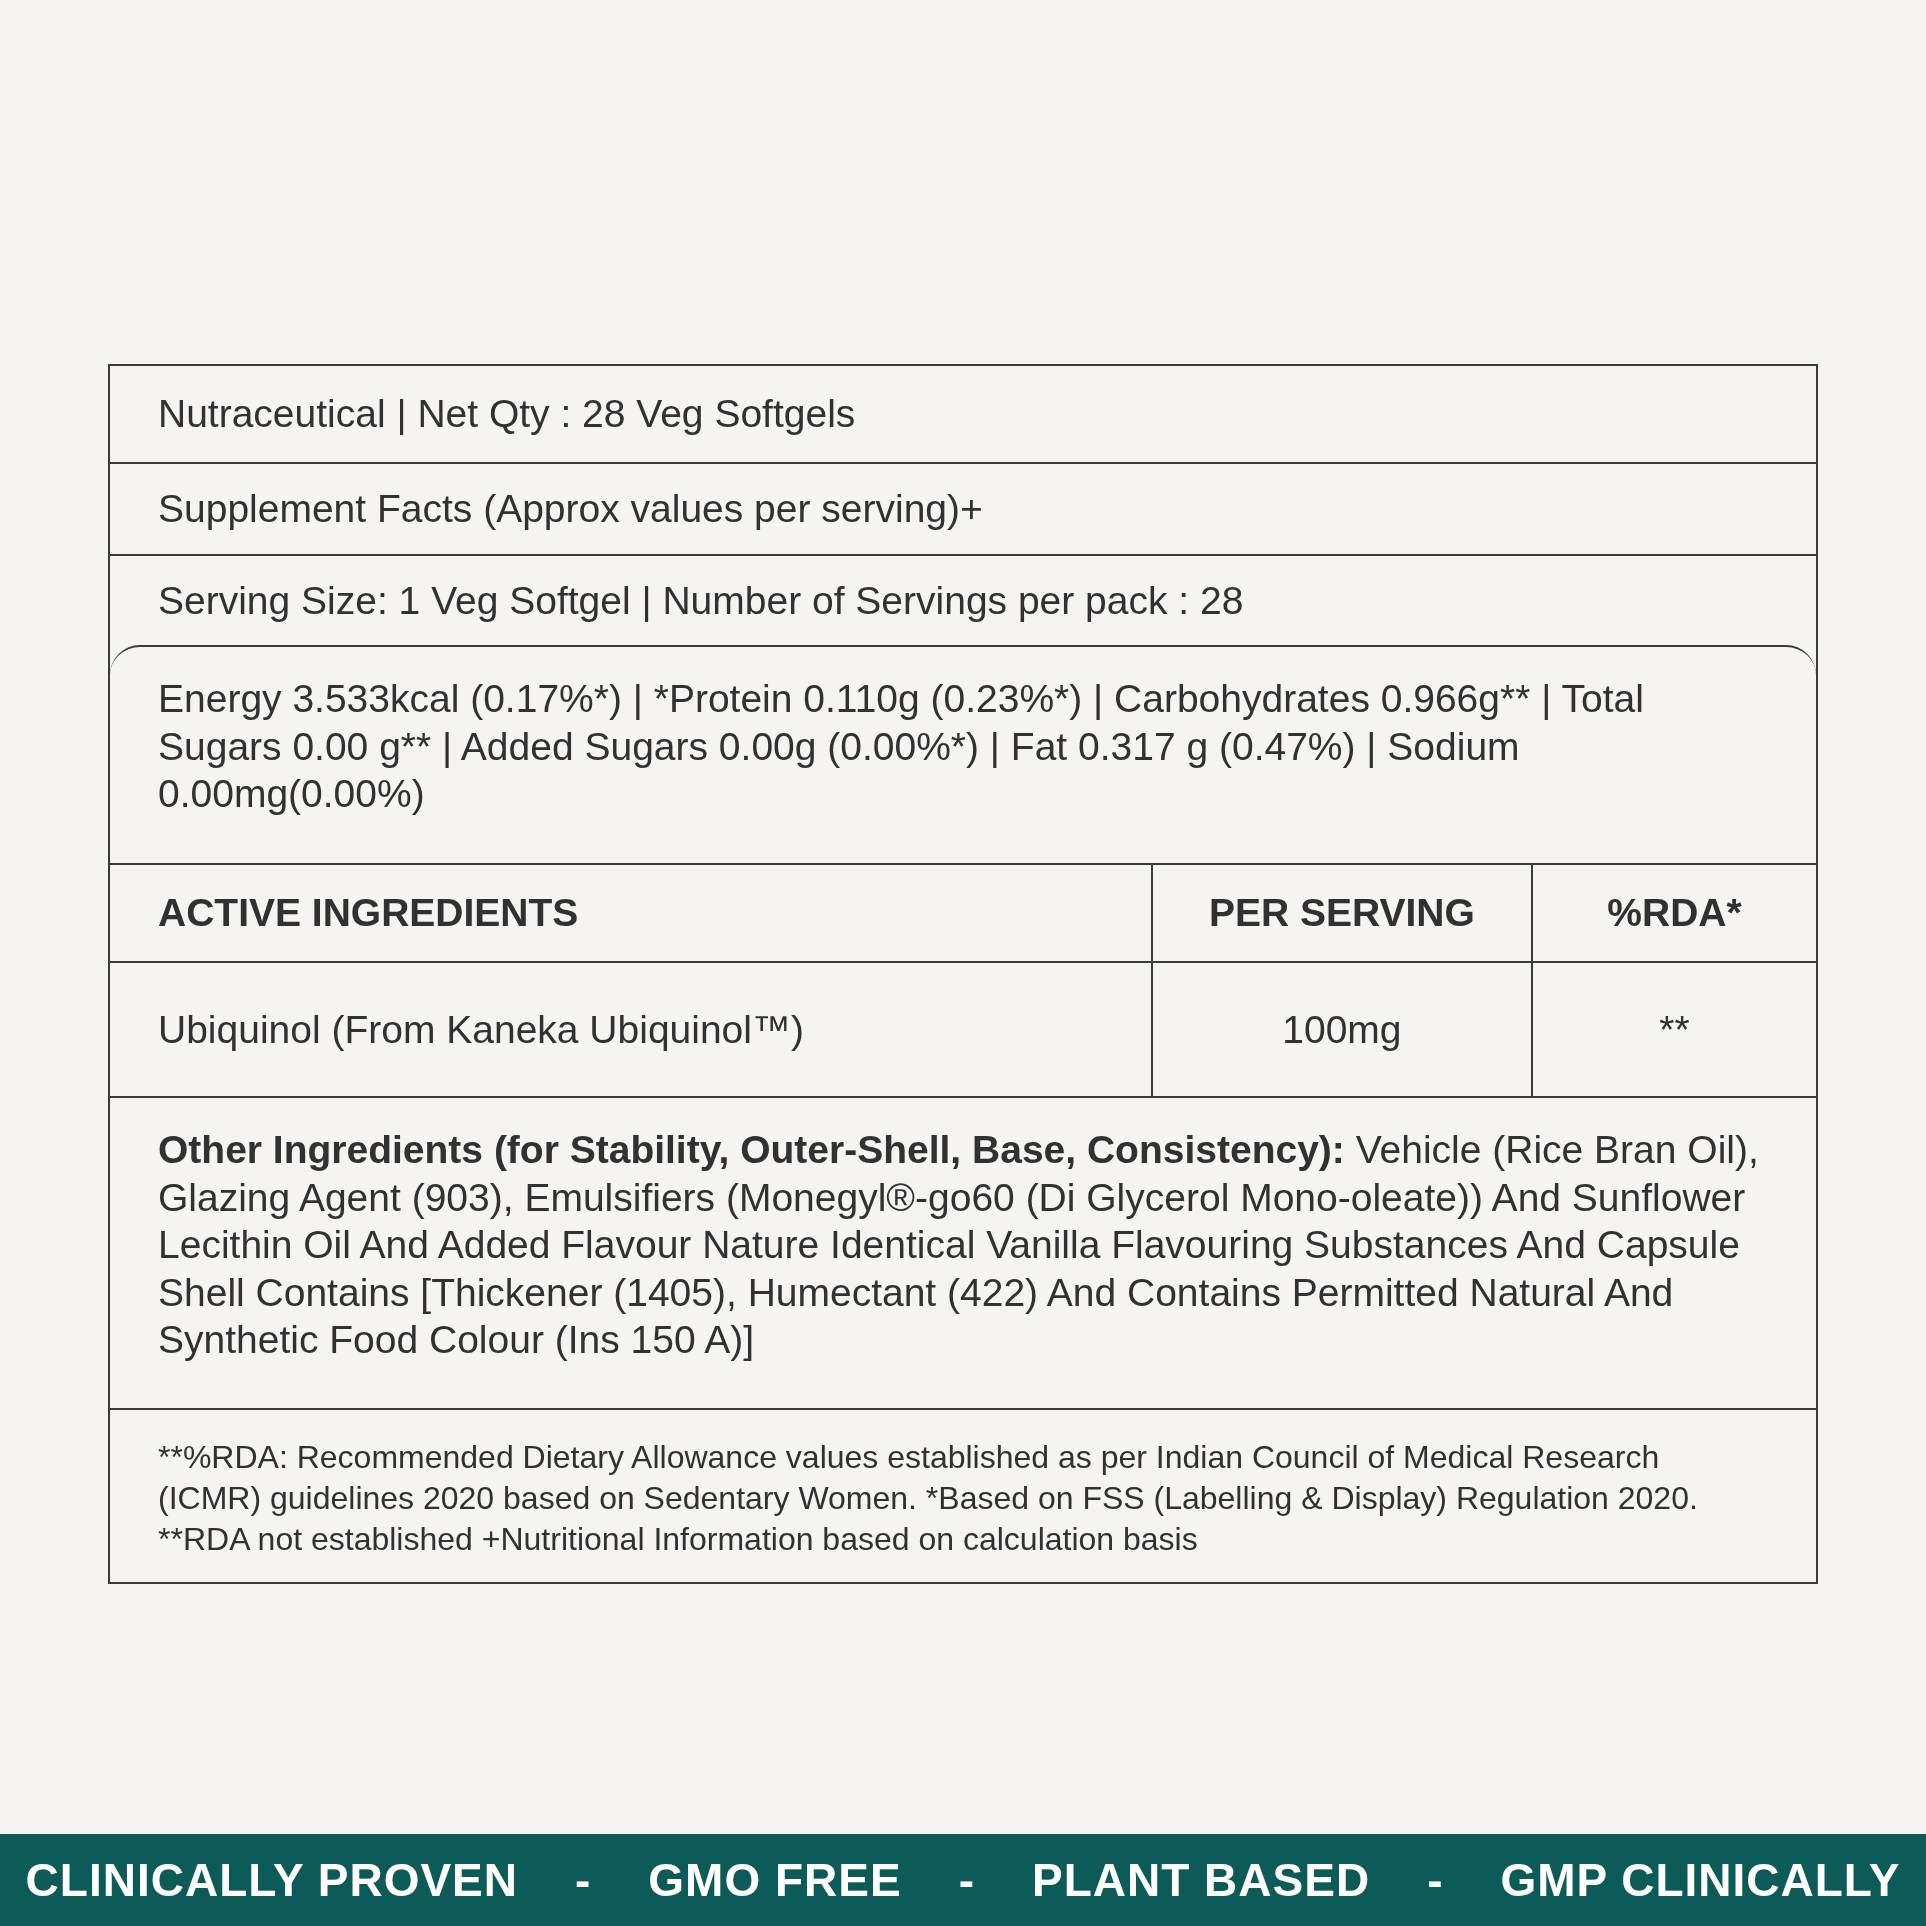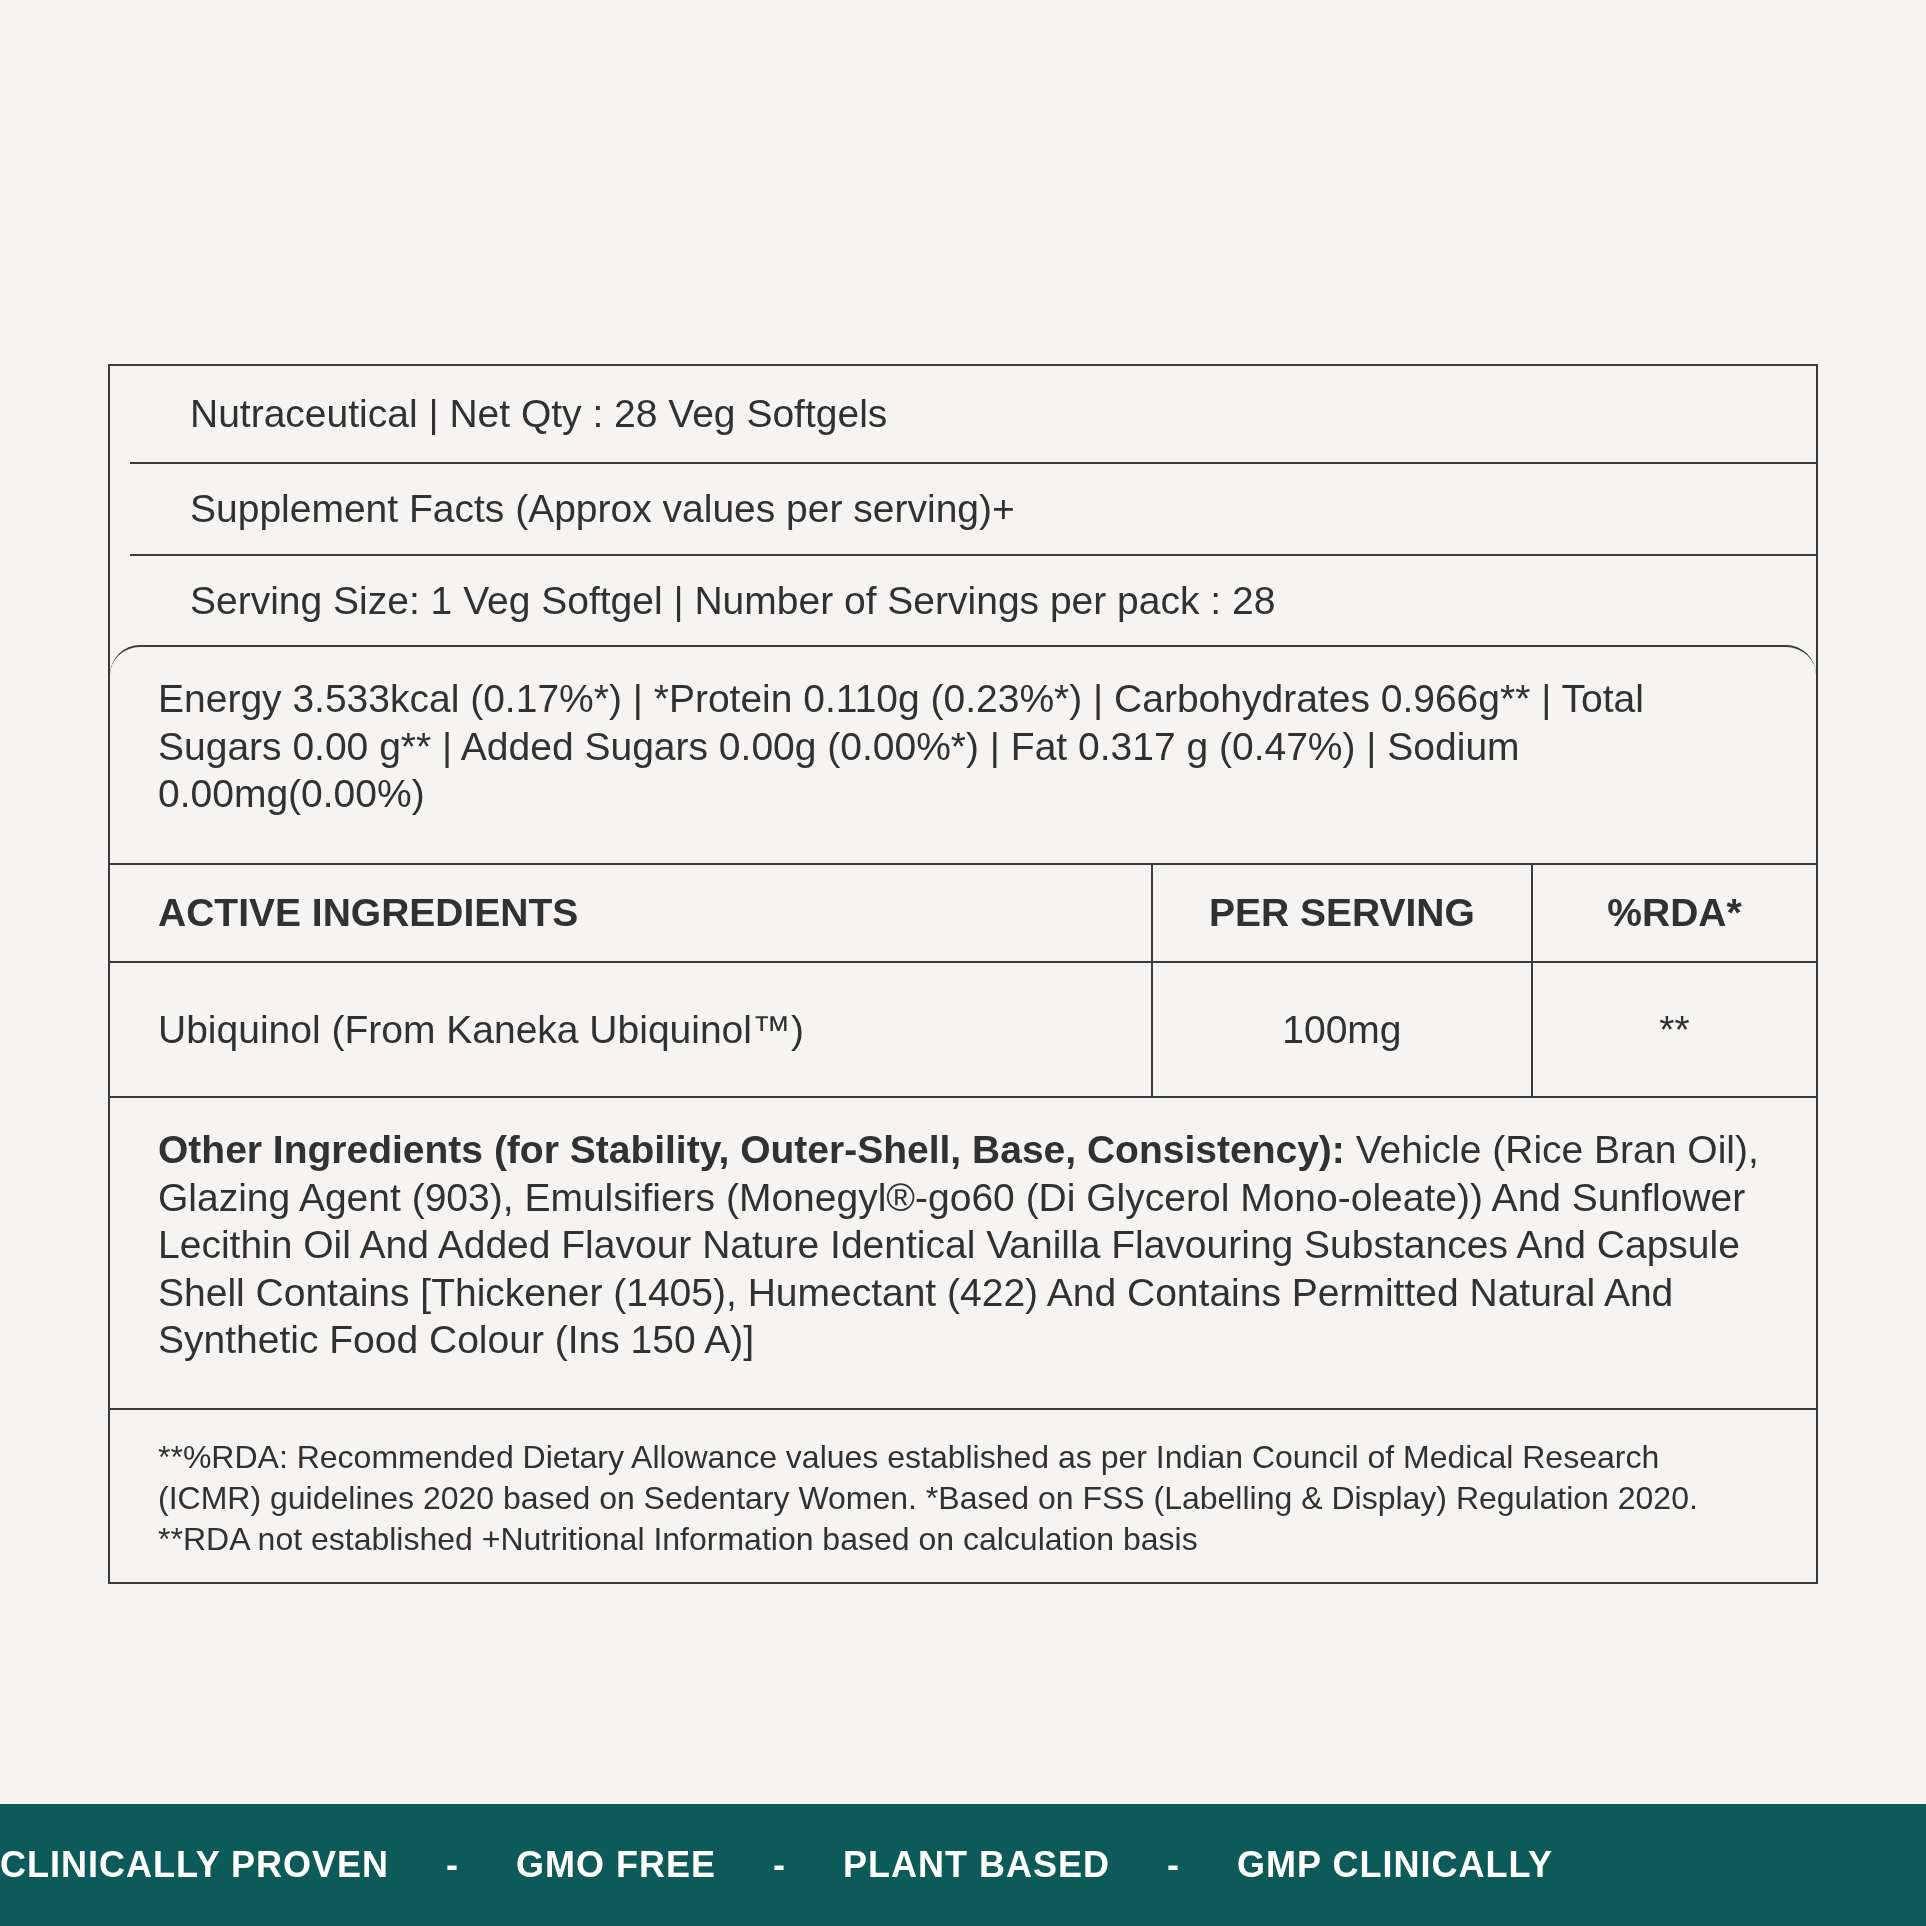--- a/index.html
+++ b/index.html
@@ -28,22 +28,21 @@
   .t-row {
     box-sizing: border-box;
     border-top: 2.4px solid #3b3b3b;
     font-size: 39px;
     line-height: 1.22;
   }
   .t-row:first-child { border-top: none; }
   .single-line {
     display: flex;
     align-items: center;
-    padding: 0 60px;
-    margin-left: 20px;
+    padding: 0 48px;
   }
   .row-1 { height: 96px; }
   .row-2 { height: 92px; }
   .row-3 { height: 91px; }
   .row-para { padding: 28px 48px; }
   .row-nutrition { height: 218px; border-radius: 30px; }
   .grid-row {
     display: grid;
     grid-template-columns: 61% 22.3% 16.7%;
   }
@@ -67,27 +66,28 @@
     font-size: 32px;
     line-height: 1.28;
     padding: 27px 48px;
   }
   .bold { font-weight: bold; }
   .footer-bar {
     position: absolute;
     left: 0;
     bottom: 0;
     width: 1926px;
-    height: 122px;
+    height: 92px;
     background: #0d5b58;
     display: flex;
     align-items: center;
+    justify-content: center;
     gap: 57px;
     color: #ffffff;
-    font-size: 36px;
+    font-size: 46px;
     font-weight: bold;
     letter-spacing: 1px;
   }
   .footer-sep { font-weight: bold; }
 </style>
 </head>
 <body style="background: rgb(245, 244, 242); color: rgb(49, 49, 49);">
 
 <div class="label-table">
 

